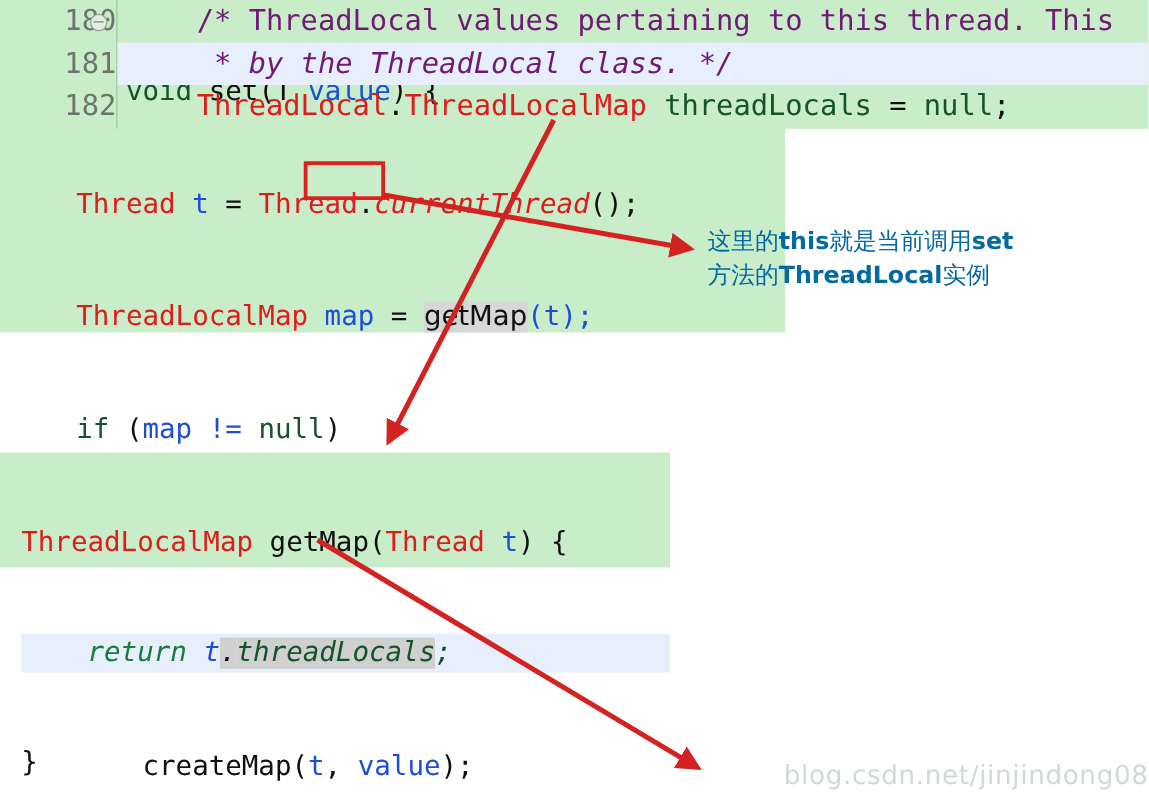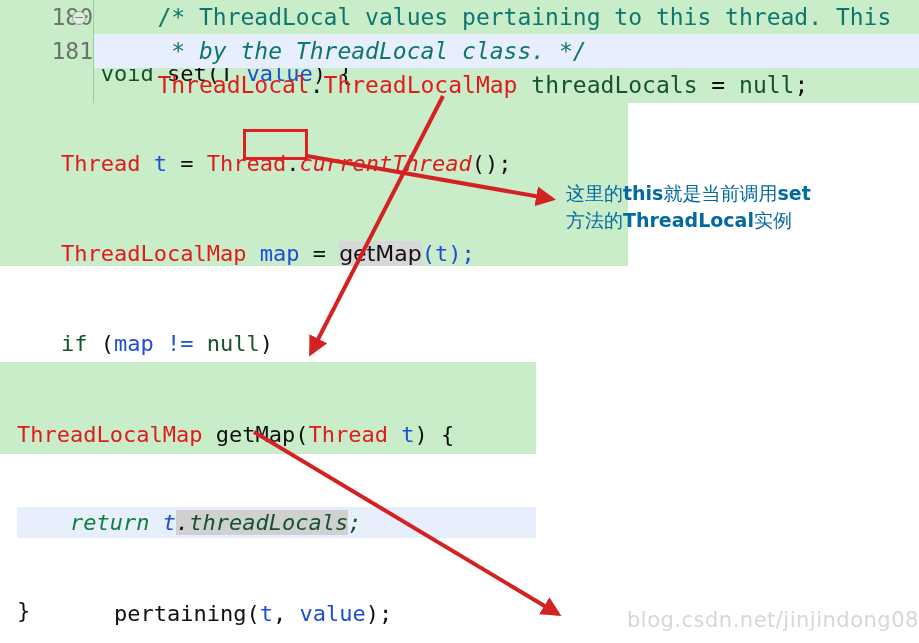--- a/index.html
+++ b/index.html
@@ -30,21 +30,21 @@
   }
   .code-line.alt { background: #e7effc; font-style: italic; }
 
   
   .kw      { color: #14532d; }          
   .kw-o    { color: #15803d; }          
   .type    { color: #e01b1b; }          
   .plain   { color: #1d4ed8; }          
   .dark    { color: #101010; }          
   .ital    { color: #e01b1b; font-style: italic; }
-  .cmt     { color: #0f766e; }          
+  .cmt     { color: #701a75; }          
   .thisv   { color: #0000c0; }
 
   .hl-gray  { background: #d7d7d7; }
   .hl-sel   { background: #d0d0d0; }
 
   
   .sans { font-family: "DejaVu Sans", "Liberation Sans", sans-serif; }
 
   
   #block-set {
@@ -179,41 +179,42 @@
   <div class="code-line"><span>    </span><span class="type">Thread</span><span class="plain"> t </span><span class="dark">= </span><span class="type">Thread</span><span class="dark">.</span><span class="ital">currentThread</span><span class="dark">();</span></div>
 
   <div class="code-line"><span>    </span><span class="type">ThreadLocalMap</span><span class="plain"> map </span><span class="dark">= </span><span class="dark sans hl-gray">getMap</span><span class="plain">(t);</span></div>
 
   <div class="code-line"><span>    </span><span class="kw">if</span><span class="dark"> (</span><span class="plain">map</span><span class="plain"> != </span><span class="kw">null</span><span class="dark">)</span></div>
 
   <div class="code-line"><span>        </span><span class="plain">map</span><span class="dark">.</span><span class="dark">set</span><span class="dark">(</span><span class="thisv">this</span><span class="dark">, </span><span class="plain">value</span><span class="dark">);</span></div>
 
   <div class="code-line"><span>    </span><span class="kw">else</span></div>
 
-  <div class="code-line"><span>        </span><span class="dark">pertaining</span><span class="dark">(</span><span class="plain">t</span><span class="dark">, </span><span class="plain">value</span><span class="dark">);</span></div>
+  <div class="code-line"><span>        </span><span class="dark">createMap</span><span class="dark">(</span><span class="plain">t</span><span class="dark">, </span><span class="plain">value</span><span class="dark">);</span></div>
 
   
 </div>
 
 <div id="this-box"></div>
 
 <div class="code-block" id="block-getmap">
 
   <div class="code-line"><span class="type">ThreadLocalMap</span><span> </span><span class="dark">getMap</span><span class="dark">(</span><span class="type">Thread</span><span class="plain"> t</span><span class="dark">) {</span></div>
 
   <div class="code-line alt"><span>    </span><span class="kw-o">return</span><span> </span><span class="plain">t</span><span class="dark hl-sel">.</span><span class="kw hl-sel">threadLocals</span><span class="kw">;</span></div>
 
   <div class="code-line"><span class="dark">}</span></div>
 </div>
 
 <div id="block-thread">
 
   <div class="gutter">
     <div class="gline"><span>180</span><span class="fold-marker"></span></div>
     <div class="gline"><span>181</span></div>
+    <div class="gline"><span>182</span></div>
   </div>
 
   <div class="codecol">
     <div class="code-line"><span>    </span><span class="cmt">/* ThreadLocal values pertaining to this thread. This</span></div>
 
     <div class="code-line alt"><span>     </span><span class="cmt">* by the ThreadLocal class. */</span></div>
 
     <div class="code-line"><span>    </span><span class="type">ThreadLocal</span><span class="dark">.</span><span class="type">ThreadLocalMap</span><span> </span><span class="kw">threadLocals</span><span class="dark"> = </span><span class="kw">null</span><span class="dark">;</span></div>
   </div>
 </div>

